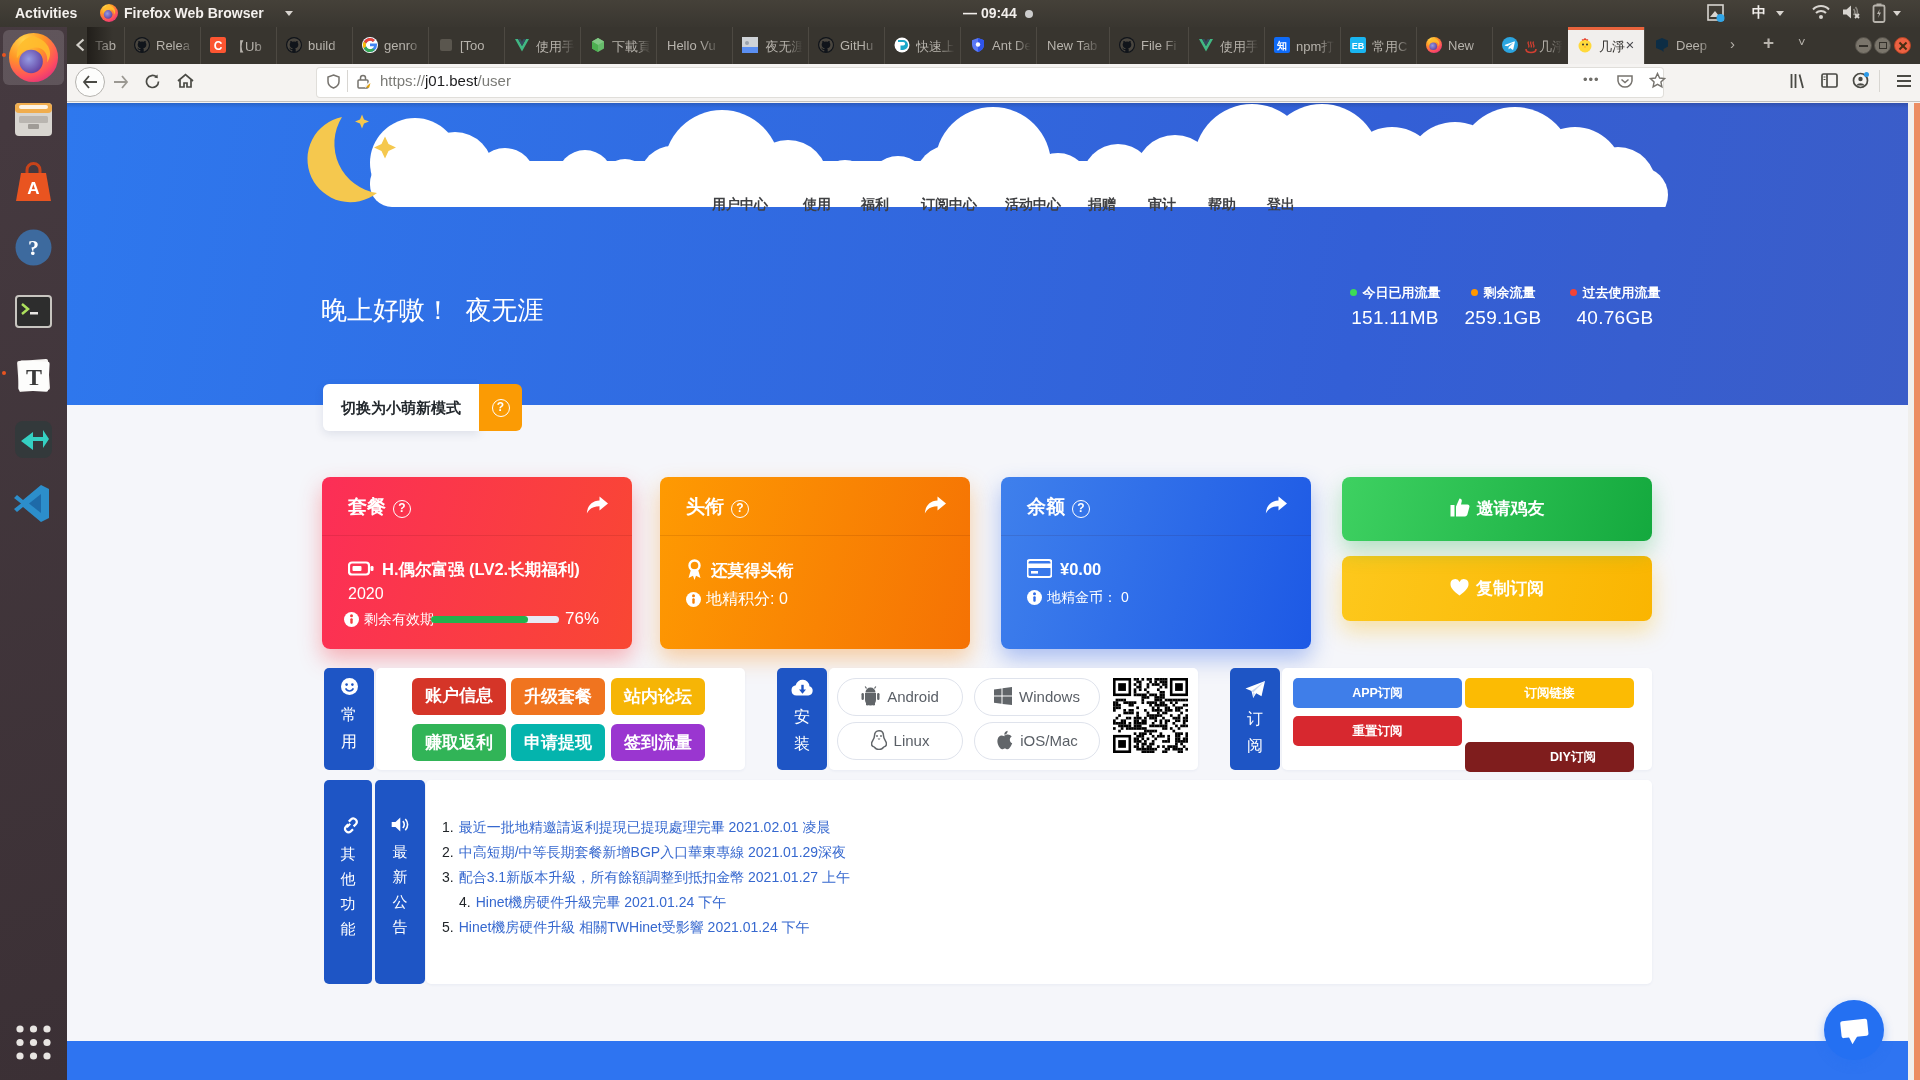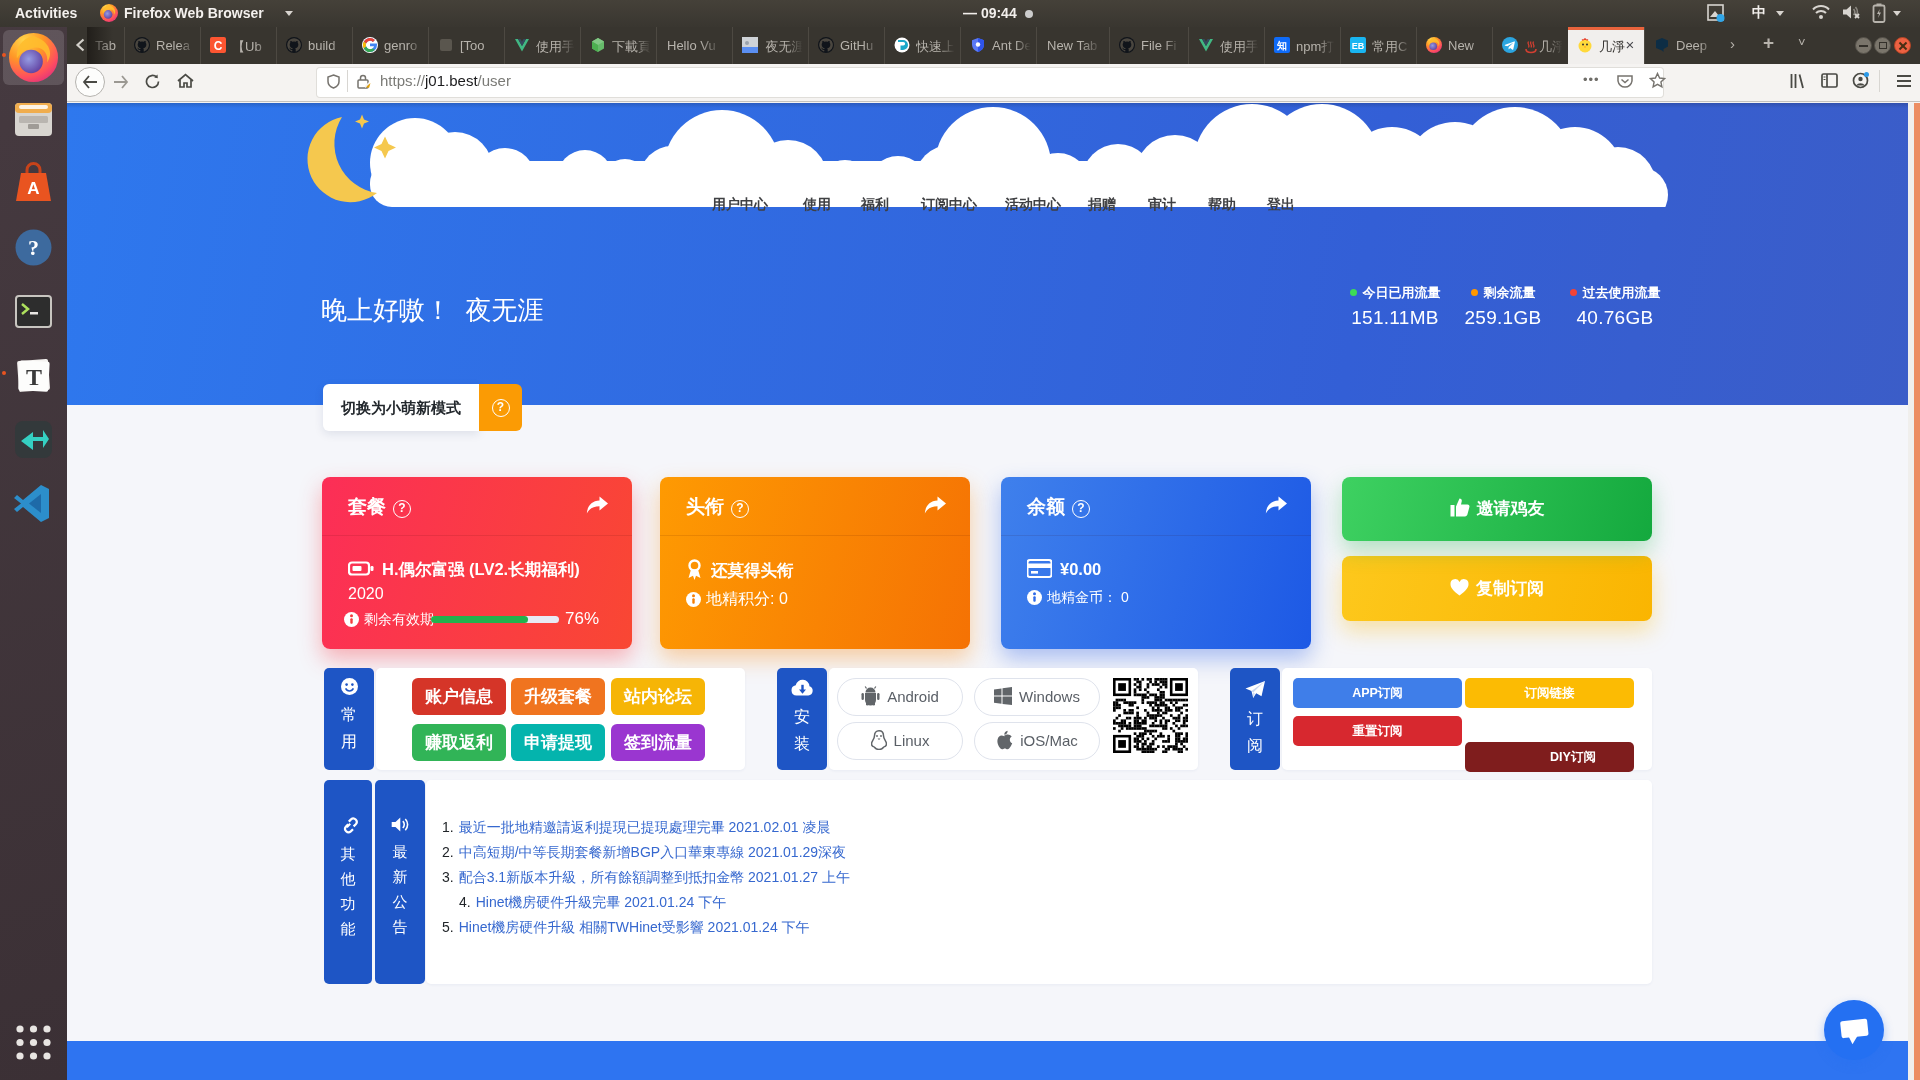--- a/index.html
+++ b/index.html
@@ -539,21 +539,21 @@
         <rect x="0.5" y="7" width="4" height="11.5" fill="#fff"></rect>
         <path d="M6 18.5 V8.5 L9.5 0.5 c1.6 0 2.6 1 2.2 2.9 L11 6.5 h6.5 c1.4 0 2.3 1.2 1.9 2.6 l-2 7.5 c-.3 1.1-1.2 1.9-2.4 1.9z" fill="#fff"></path>
       </svg>邀请鸡友</div>
  <div class="vtab" style="left:257px;top:565px;height:102px;"><svg width="17" height="17" viewBox="0 0 17 17" style="margin-top:10px;">
         <circle cx="8.5" cy="8.5" r="8.5" fill="#fff"></circle>
         <circle cx="5.6" cy="6.6" r="1.3" fill="#1e55c5"></circle>
         <circle cx="11.4" cy="6.6" r="1.3" fill="#1e55c5"></circle>
         <path d="M4.6 10.4 a4.3 4.3 0 0 0 7.8 0" fill="none" stroke="#1e55c5" stroke-width="1.5"></path>
       </svg><span class="ch">常</span><span class="ch">用</span></div>
  <div class="scard" style="left:309px;top:565px;width:369px;height:102px;"></div>
- <div class="sbtn" style="left:345px;top:575px;width:94px;background:#d53528;">账户信息</div>
+ <div class="sbtn" style="left:345px;top:575px;width:94px;background:#d53528;font-family:Liberation Mono, monospace;">账户信息</div>
  <div class="sbtn" style="left:444px;top:575px;width:94px;background:#f0741f;">升级套餐</div>
  <div class="sbtn" style="left:544px;top:575px;width:94px;background:#f6b506;">站内论坛</div>
  <div class="sbtn" style="left:345px;top:621px;width:94px;background:#31b457;">赚取返利</div>
  <div class="sbtn" style="left:444px;top:621px;width:94px;background:#04b4ad;">申请提现</div>
  <div class="sbtn" style="left:544px;top:621px;width:94px;background:#9a36d0;">签到流量</div>
  <div class="vtab" style="left:710px;top:565px;height:102px;"><svg width="23" height="19" viewBox="0 0 23 19" style="margin-top:10px;">
         <path d="M5.5 17.5 a5.2 5.2 0 0 1-0.8-10.3 A7 7 0 0 1 18.5 8.2 a4.8 4.8 0 0 1-1.2 9.3z" fill="#fff"></path>
         <rect x="10.3" y="6.8" width="2.4" height="6" fill="#1e55c5"></rect>
         <path d="M8 11.5 11.5 15.8 15 11.5z" fill="#1e55c5"></path>
       </svg><span class="ch">安</span><span class="ch">装</span></div>

